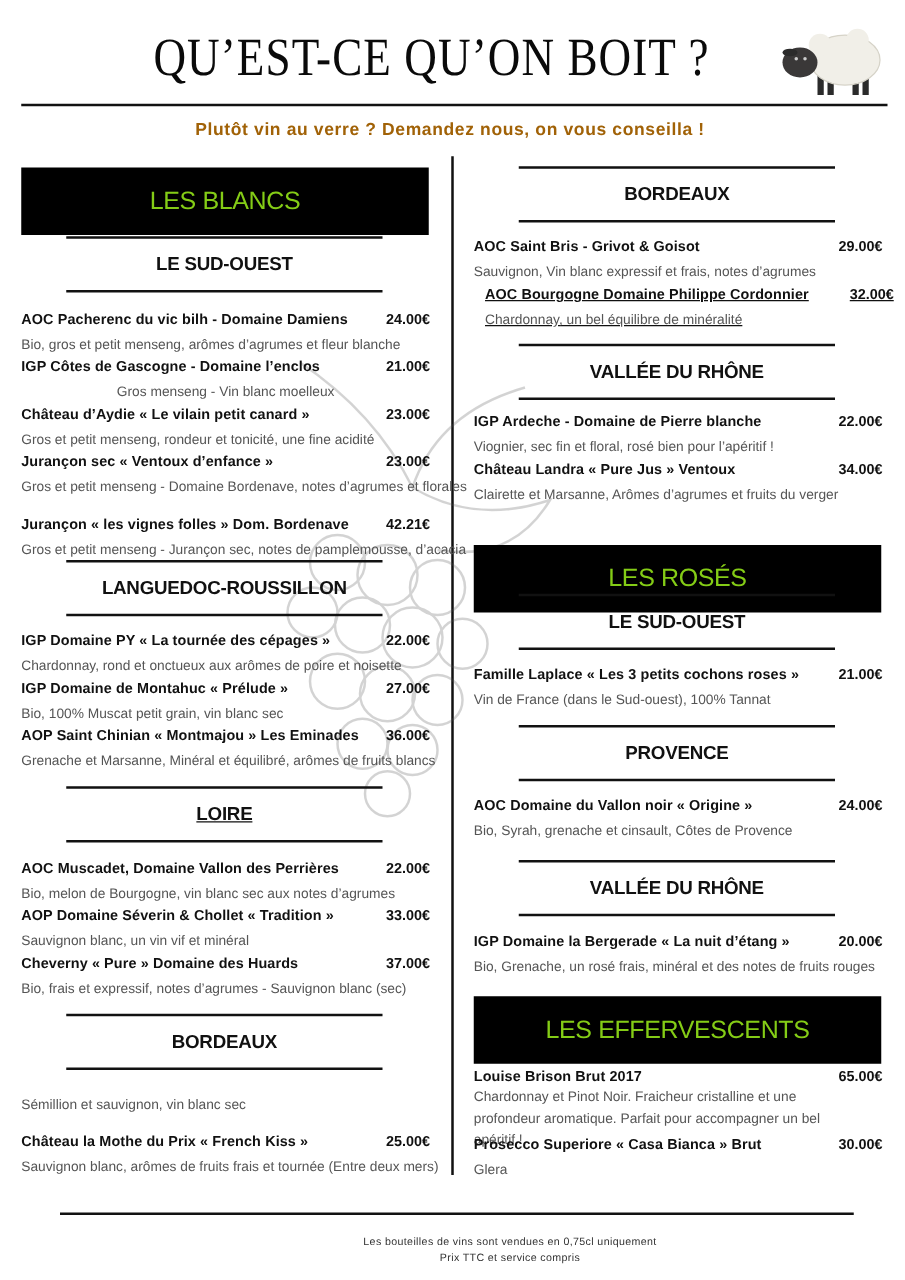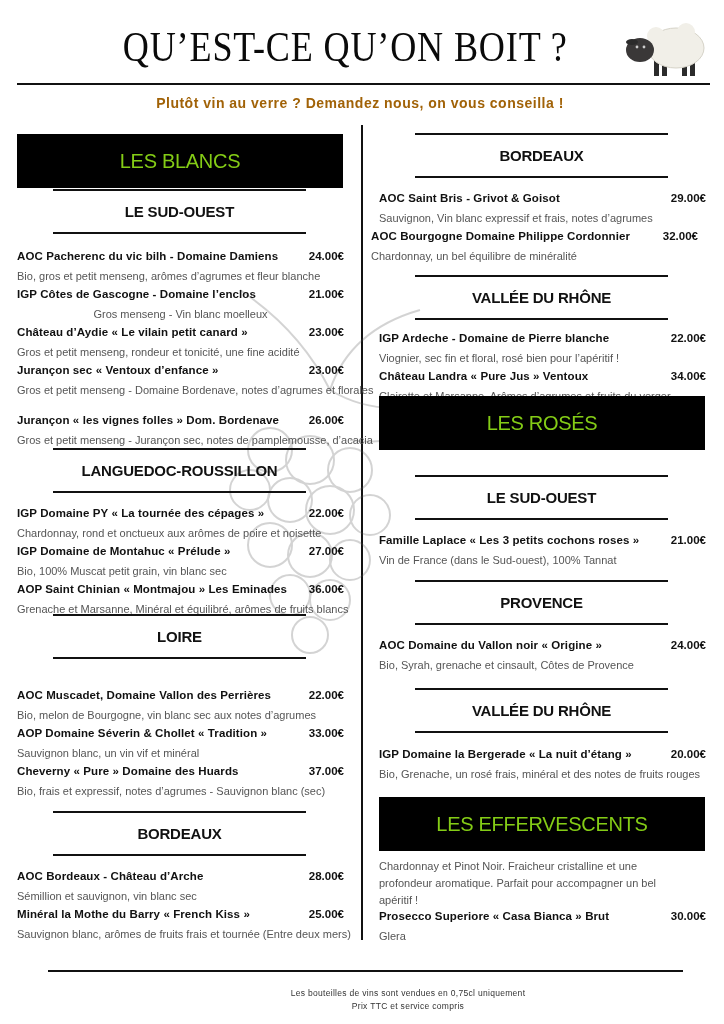--- a/index.html
+++ b/index.html
@@ -116,21 +116,21 @@
 <div class="wine" style="left:17px; top:364px;">
   <div class="row">
       <span class="wname">Jurançon sec « Ventoux d’enfance »</span>
       <span class="price">23.00€</span>
     </div>
   <div class="desc">Gros et petit menseng - Domaine Bordenave, notes d’agrumes et florales</div>
 </div>
 <div class="wine" style="left:17px; top:402px;margin-top:12px;">
   <div class="row">
       <span class="wname">Jurançon « les vignes folles » Dom. Bordenave</span>
-      <span class="price">26.00€</span>
+      <span class="price">42.21€</span>
     </div>
   <div class="desc">Gros et petit menseng - Jurançon sec, notes de pamplemousse, d’acacia</div>
 </div>
 
 <div class="region" style="left:53px; top:448px;">
   <div class="rule"></div>
     <div class="name">LANGUEDOC-ROUSSILLON</div>
     <div class="rule"></div>
 </div>
 
@@ -149,21 +149,21 @@
   <div class="desc">Bio, 100% Muscat petit grain, vin blanc sec</div>
 </div>
 <div class="wine" style="left:17px; top:583px;">
   <div class="row">
       <span class="wname">AOP Saint Chinian « Montmajou » Les Eminades</span>
       <span class="price">36.00€</span>
     </div>
   <div class="desc">Grenache et Marsanne, Minéral et équilibré, arômes de fruits blancs</div>
 </div>
 
-<div class="region" style="left:53px; top:614px;">
+<div class="region" style="left:53px; top:629px;text-decoration:underline;">
   <div class="rule"></div>
     <div class="name">LOIRE</div>
     <div class="rule"></div>
 </div>
 
 <div class="wine" style="left:17px; top:689px;">
   <div class="row">
       <span class="wname">AOC Muscadet, Domaine Vallon des Perrières</span>
       <span class="price">22.00€</span>
     </div>
@@ -184,48 +184,44 @@
   <div class="desc">Bio, frais et expressif, notes d’agrumes - Sauvignon blanc (sec)</div>
 </div>
 
 <div class="region" style="left:53px; top:811px;">
   <div class="rule"></div>
     <div class="name">BORDEAUX</div>
     <div class="rule"></div>
 </div>
 
 <div class="wine" style="left:17px; top:870px;">
-  <div class="row">
-      <span class="wname">AOC Bordeaux - Château d’Arche</span>
-      <span class="price">28.00€</span>
-    </div>
   <div class="desc">Sémillion et sauvignon, vin blanc sec</div>
 </div>
 <div class="wine" style="left:17px; top:908px;">
   <div class="row">
-      <span class="wname">Minéral la Mothe du Barry « French Kiss »</span>
+      <span class="wname">Château la Mothe du Prix « French Kiss »</span>
       <span class="price">25.00€</span>
     </div>
   <div class="desc">Sauvignon blanc, arômes de fruits frais et tournée (Entre deux mers)</div>
 </div>
 
 <div class="region" style="left:415px; top:133px;">
   <div class="rule"></div>
     <div class="name">BORDEAUX</div>
     <div class="rule"></div>
 </div>
 
 <div class="wine" style="left:379px; top:192px;">
   <div class="row">
       <span class="wname">AOC Saint Bris - Grivot &amp; Goisot</span>
       <span class="price">29.00€</span>
     </div>
   <div class="desc">Sauvignon, Vin blanc expressif et frais, notes d’agrumes</div>
 </div>
-<div class="wine" style="left:371px; top:230px;">
+<div class="wine" style="left:388px; top:230px;text-decoration:underline;">
   <div class="row">
       <span class="wname">AOC Bourgogne Domaine Philippe Cordonnier</span>
       <span class="price">32.00€</span>
     </div>
   <div class="desc">Chardonnay, un bel équilibre de minéralité</div>
 </div>
 
 <div class="region" style="left:415px; top:275px;">
   <div class="rule"></div>
     <div class="name">VALLÉE DU RHÔNE</div>
@@ -240,21 +236,21 @@
   <div class="desc">Viognier, sec fin et floral, rosé bien pour l’apéritif !</div>
 </div>
 <div class="wine" style="left:379px; top:370px;">
   <div class="row">
       <span class="wname">Château Landra « Pure Jus » Ventoux</span>
       <span class="price">34.00€</span>
     </div>
   <div class="desc">Clairette et Marsanne, Arômes d’agrumes et fruits du verger</div>
 </div>
 
-<div class="banner" style="left:379px; top:396px; width:326px;">LES ROSÉS</div>
+<div class="banner" style="left:379px; top:436px; width:326px;">LES ROSÉS</div>
 
 <div class="region" style="left:415px; top:475px;">
   <div class="rule"></div>
     <div class="name">LE SUD-OUEST</div>
     <div class="rule"></div>
 </div>
 
 <div class="wine" style="left:379px; top:534px;">
   <div class="row">
       <span class="wname">Famille Laplace « Les 3 petits cochons roses »</span>
@@ -287,20 +283,24 @@
   <div class="row">
       <span class="wname">IGP Domaine la Bergerade « La nuit d’étang »</span>
       <span class="price">20.00€</span>
     </div>
   <div class="desc">Bio, Grenache, un rosé frais, minéral et des notes de fruits rouges</div>
 </div>
 
 <div class="banner" style="left:379px; top:797px; width:326px;">LES EFFERVESCENTS</div>
 
 <div class="wine" style="left:379px; top:856px;">
+  <div class="row">
+      <span class="wname">Louise Brison Brut 2017</span>
+      <span class="price">65.00€</span>
+    </div>
   <div class="desc wrap" style="width:280px; margin-top:2px;">Chardonnay et Pinot Noir. Fraicheur cristalline et une profondeur aromatique. Parfait pour accompagner un bel apéritif !</div>
 </div>
 <div class="wine" style="left:379px; top:910px;">
   <div class="row">
       <span class="wname">Prosecco Superiore « Casa Bianca » Brut</span>
       <span class="price">30.00€</span>
     </div>
   <div class="desc">Glera</div>
 </div>
 

